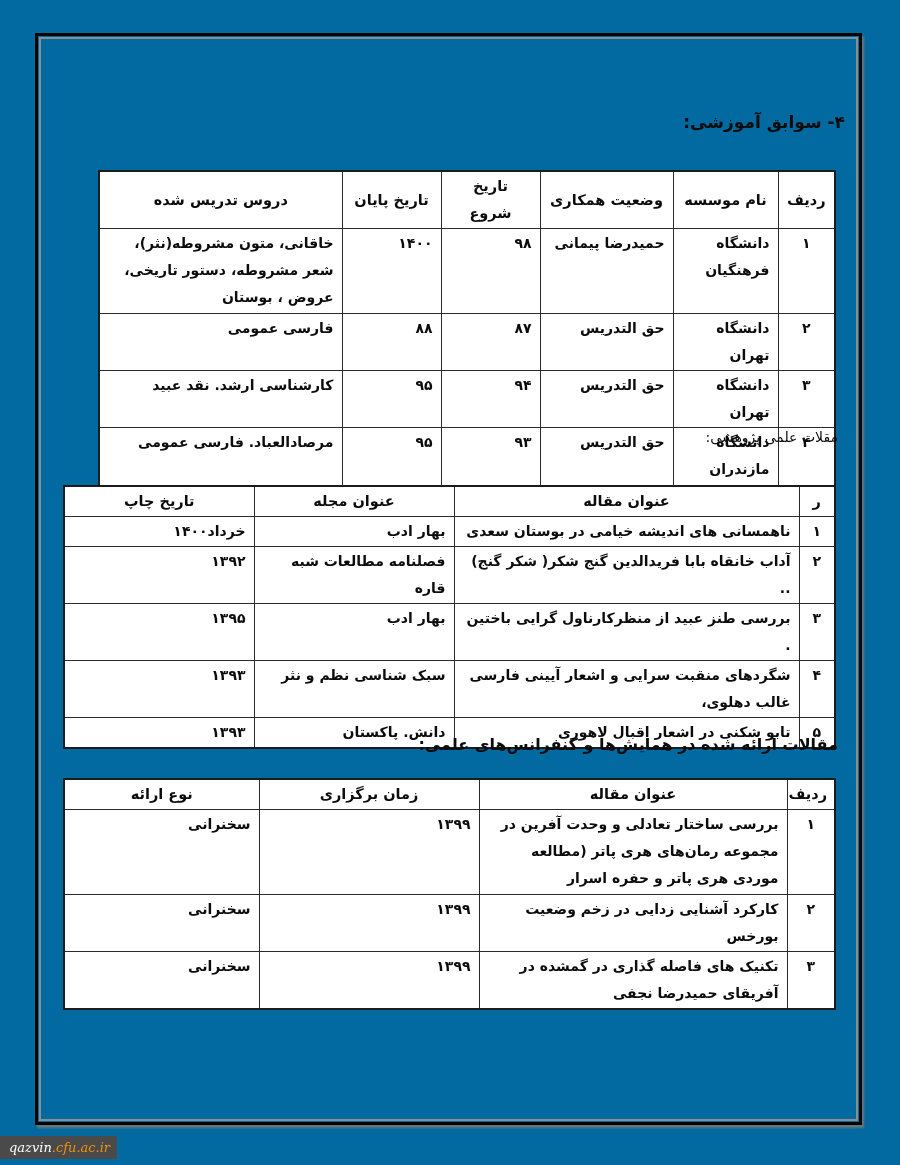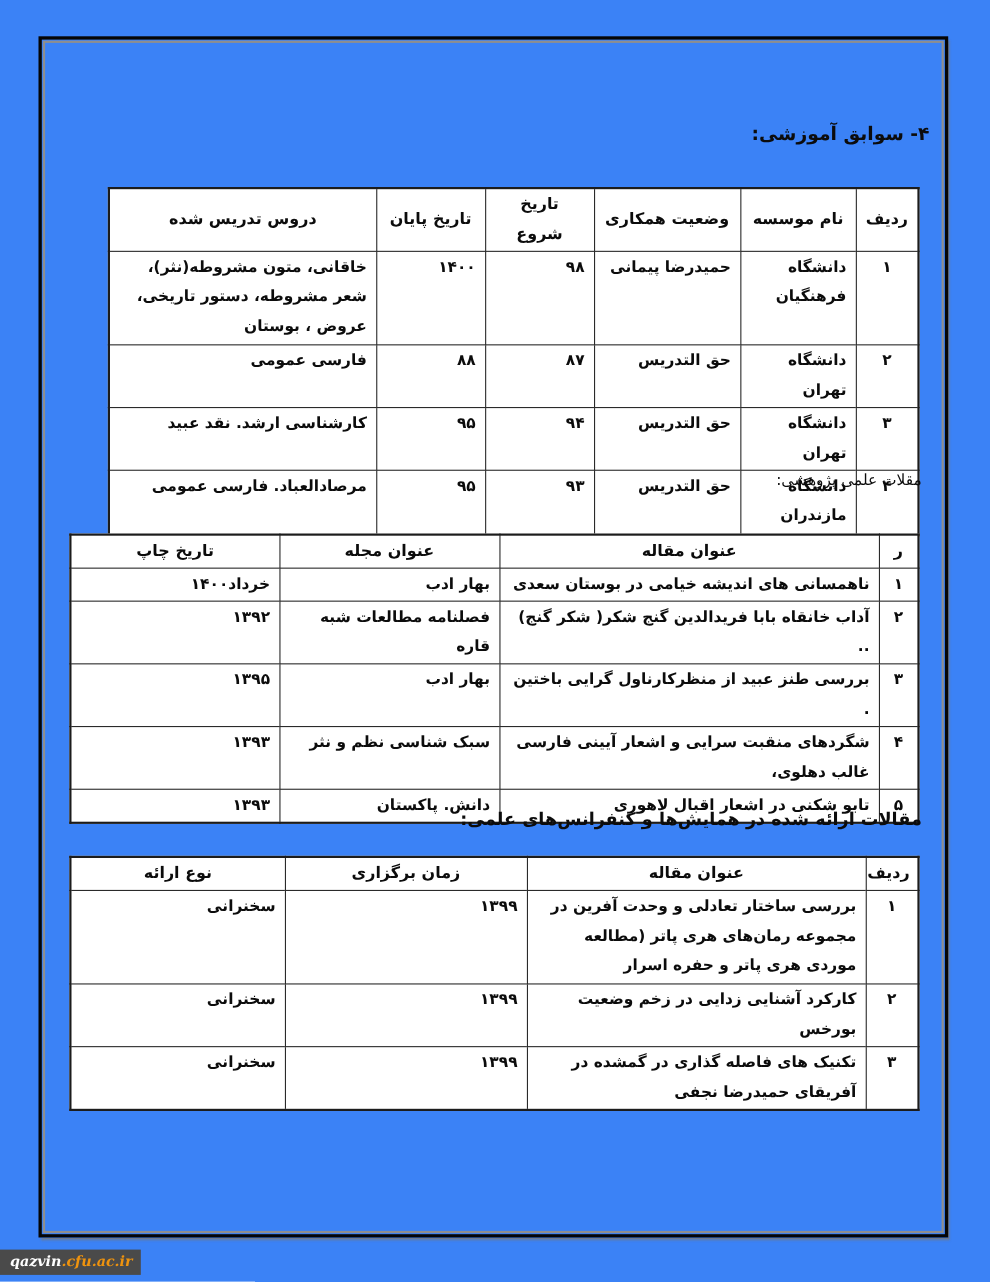--- a/index.html
+++ b/index.html
@@ -1,21 +1,21 @@
 <!DOCTYPE html>
 <html lang="fa"><head>
 <meta charset="utf-8">
 <style>
   * { margin:0; padding:0; box-sizing:border-box; }
   html,body { background:#ffffff; }
   body {
     width:900px; height:1165px; position:relative; overflow:hidden;
     font-family:"DejaVu Sans", sans-serif; color:#111;
   }
-  .page { position:absolute; inset:0; background:#3b82f6; }
+  .page { position:absolute; inset:0; background:#0369a1; }
 
   
   .frame {
     position:absolute; left:35px; top:33px; width:827px; height:1092px;
     border:3px solid #050505;
     box-shadow:2px 3px 2px rgba(120,120,120,.85);
   }
   .frame-inner {
     position:absolute; inset:1px; border:2px solid #8e8e8e;
   }
@@ -39,21 +39,21 @@
   td.num { text-align:right; }
 
   .t1 { top:170px; right:64px; width:736px; }
   .t2 { top:485px; right:64px; width:771px; }
   .t3 { top:778px; right:64px; width:771px; }
 
   
   .watermark {
     position:absolute; left:0; top:1136px; height:23px; min-width:94px;
     background:#4a4a4a; display:flex; align-items:center; padding:0 7px 0 9px;
-    font-family:"DejaVu Serif", serif; font-style:italic; font-weight:bold;
+    font-family:"DejaVu Serif", serif; font-style:italic; font-weight:normal;
     font-size:13px; white-space:nowrap; direction:ltr;
   }
   .wm-prefix { color:#ffffff; }
   .wm-suffix { color:#ef930e; }
 </style>
 </head>
 <body>
 
 <div class="page">
 

